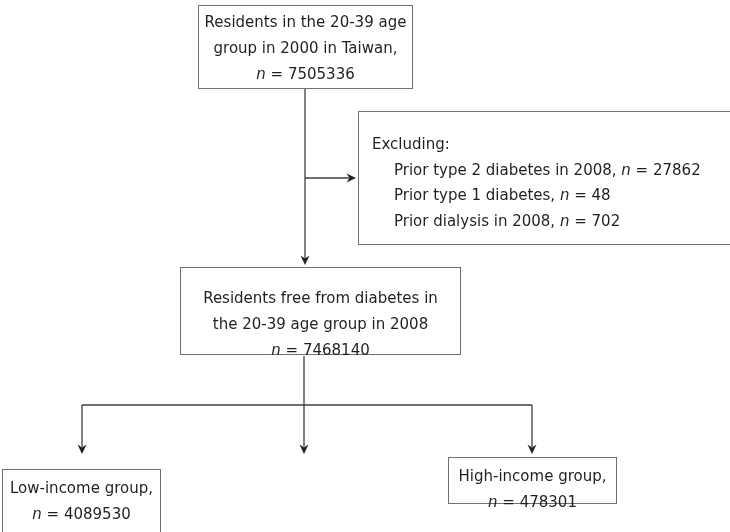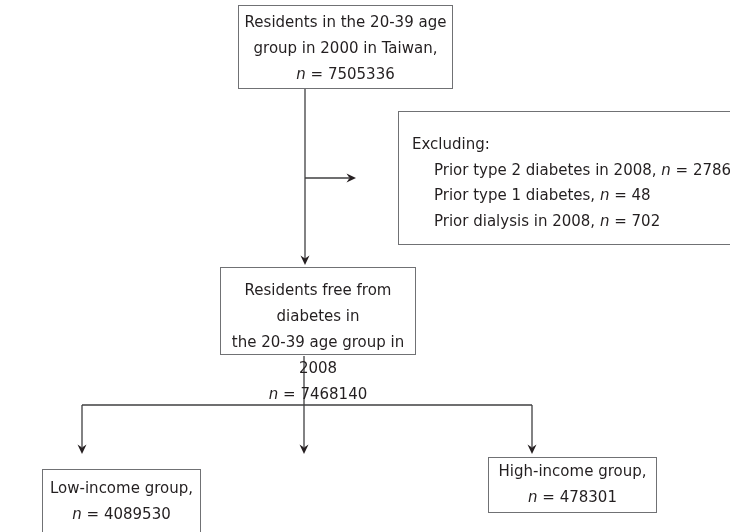--- a/index.html
+++ b/index.html
@@ -22,27 +22,26 @@
   .connectors{position:absolute;left:0;top:0;width:730px;height:532px;}
   .connectors line{stroke:var(--line);stroke-width:1.3;}
   .connectors polygon{fill:var(--arrow);stroke:none;}
   .box{
     position:absolute;
     box-sizing:border-box;
     background:var(--background);
     border:1px solid var(--border);
     text-align:center;
     line-height:26px;
-    margin-left:40px;
   }
   .box-top{left:198px;top:5px;width:215px;height:84px;padding-top:3px;}
-  .box-middle{left:180px;top:267px;width:196px;height:88px;padding-top:9px;}
+  .box-middle{left:180px;top:267px;width:281px;height:88px;padding-top:17px;}
   .box-low{left:2px;top:469px;width:159px;height:64px;padding-top:5px;}
   .box-mid{left:215px;top:457px;width:177px;height:64px;padding-top:5px;}
-  .box-high{left:448px;top:457px;width:169px;height:56px;}
+  .box-high{left:448px;top:457px;width:169px;height:47px;padding-top:5px;}
   .box-excl{
     left:358px;top:111px;width:404px;height:134px;
     text-align:left;line-height:25.5px;
     padding:20px 4px 0 13px;
   }
   .excl-item{padding-left:22px;white-space:nowrap;}
   .nsym{font-style:italic;}
 </style>
 </head>
 <body>

